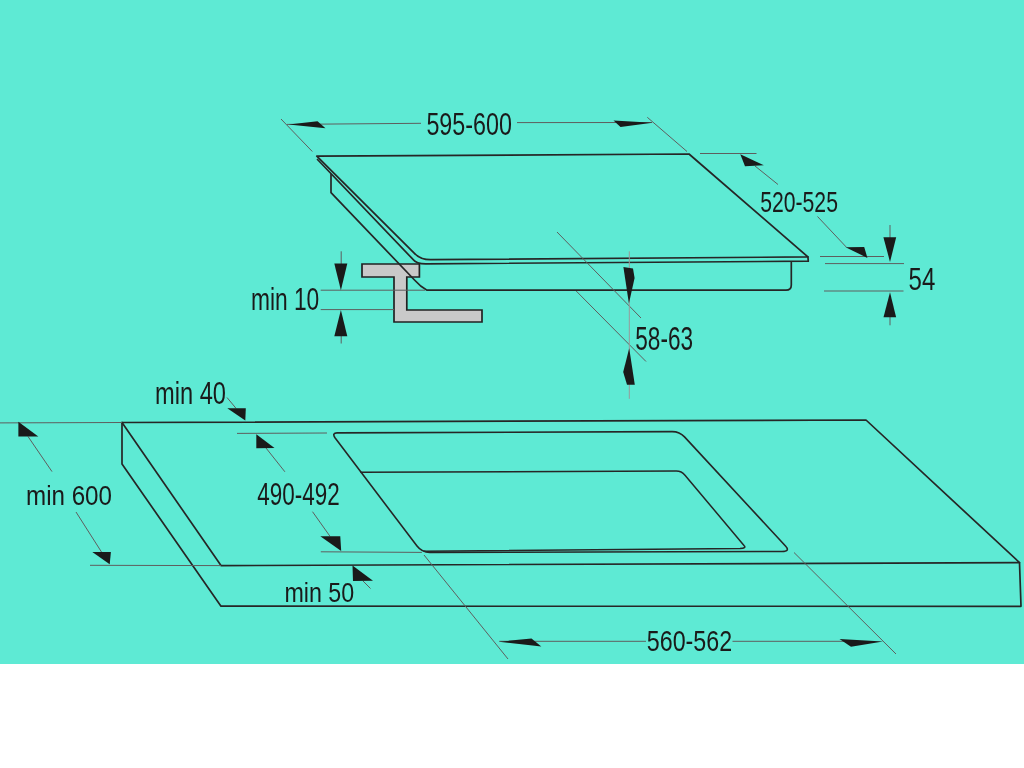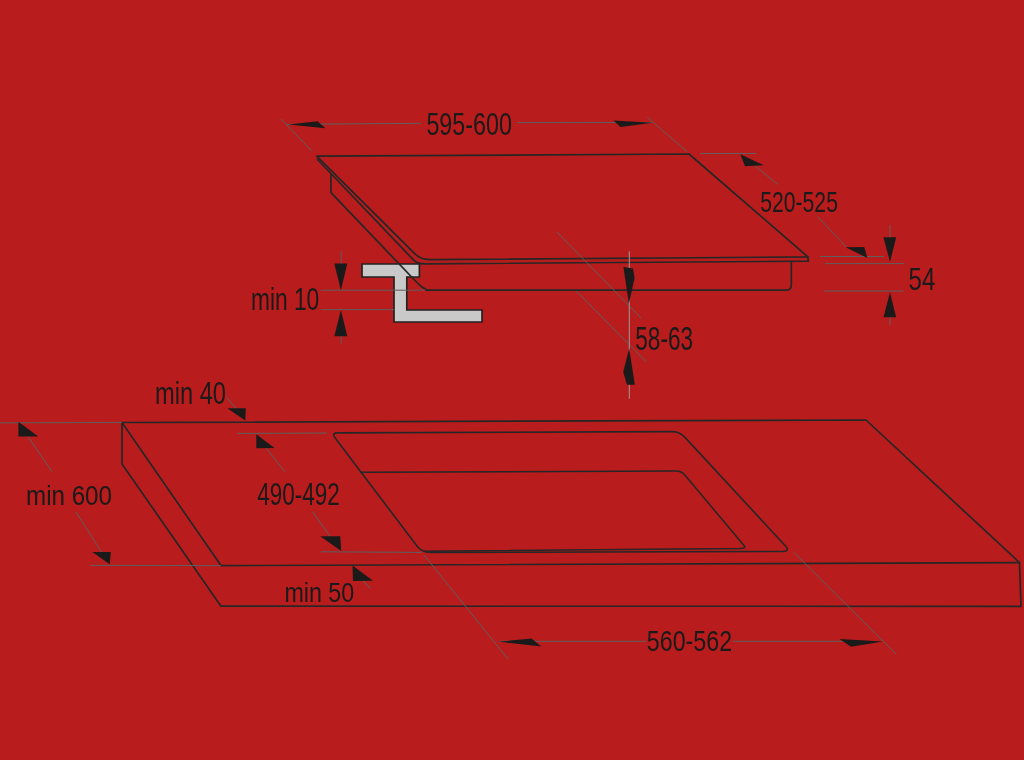--- a/index.html
+++ b/index.html
@@ -1,16 +1,16 @@
 <!DOCTYPE html>
 <html><head>
 <meta charset="utf-8">
 <style>
   html,body{margin:0;padding:0;background:#ffffff;}
-  #page{width:1024px;height:760px;position:relative;overflow:hidden;background:#b91c1c;}
+  #page{width:1024px;height:664px;position:relative;overflow:hidden;background:#5eead4;}
   svg{position:absolute;top:0;left:0;}
   text{font-family:"Liberation Sans",sans-serif;fill:#1a1a1a;}
 </style>
 </head>
 <body>
 <div id="page">
 <svg width="1024" height="768" viewBox="0 0 1024 768">
 
   <g id="bracket">
     <path d="M362,264 L419.4,264 L419.4,277 L406.8,277 L406.8,310 L482,310 L482,322 L394,322 L394,277 L362,277 Z" fill="#c9c9c9" stroke="#222222" stroke-width="1.7" stroke-linejoin="miter"></path>

